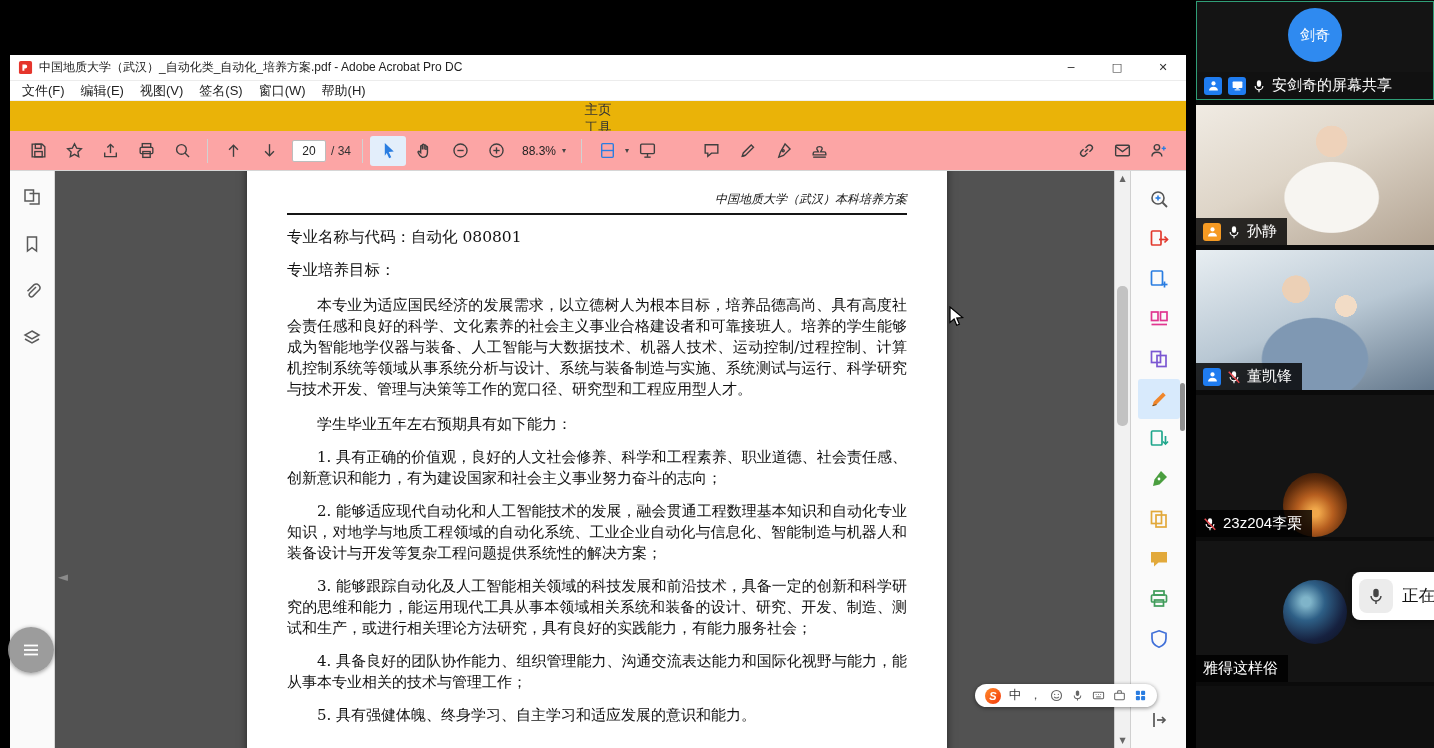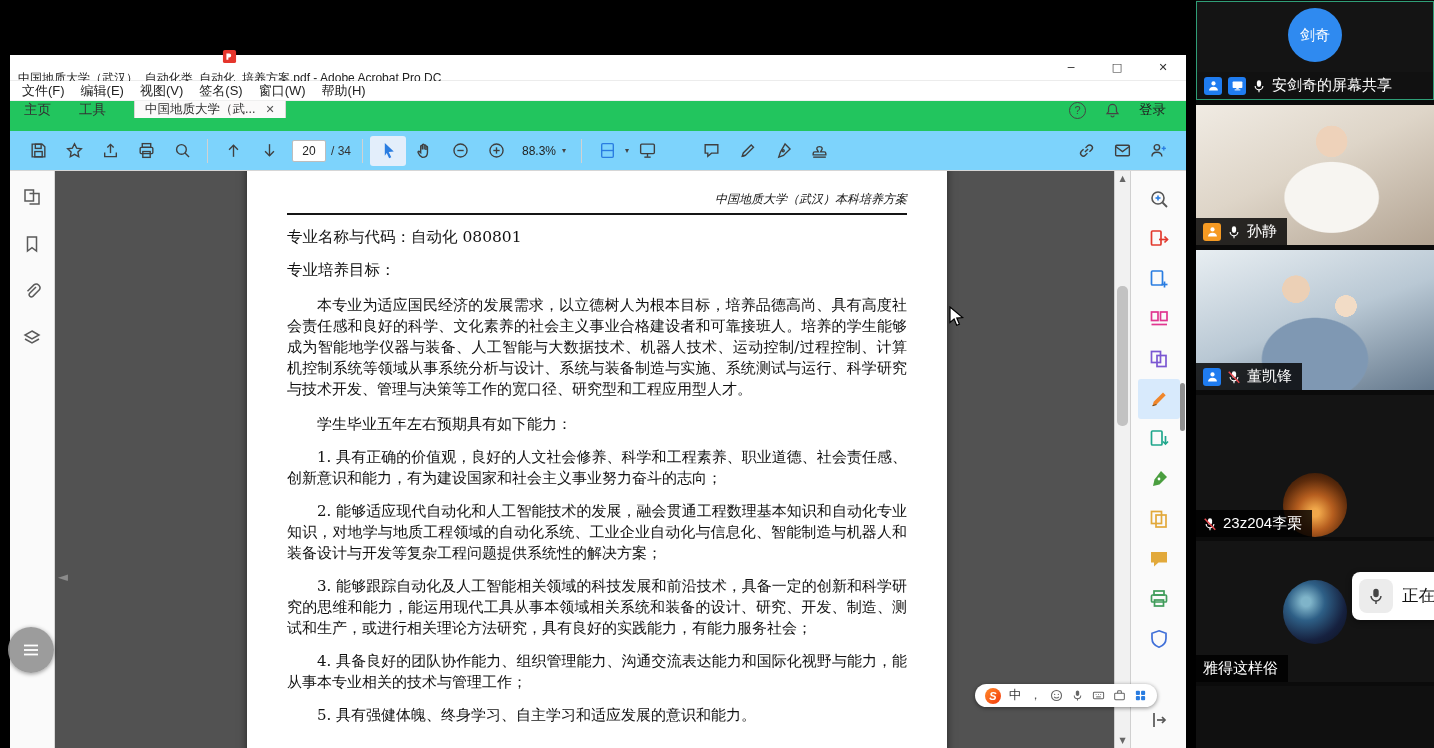--- a/index.html
+++ b/index.html
@@ -13,47 +13,47 @@
 
   
   .acrobat {
     position:absolute; left:10px; top:55px; width:1176px; height:693px;
     background:#fff; display:flex; flex-direction:column;
   }
   .titlebar {
     height:26px; background:#fff; display:flex; align-items:center;
     justify-content:space-between; border-bottom:1px solid #ececec;
   }
-  .titlebar-left { display:flex; align-items:center; gap:6px; padding-left:8px;flex-direction:column; }
+  .titlebar-left { display:flex; align-items:center; gap:6px; padding-left:8px; }
   .pdf-icon svg { width:15px; height:15px; display:block; }
   .title-text { font-size:12px; color:#222; white-space:nowrap; }
   .win-controls { display:flex; height:100%; }
   .wc { width:46px; height:100%; display:flex; align-items:center; justify-content:center;
         font-size:11px; color:#333; font-family:"DejaVu Sans",sans-serif; cursor:default; }
 
   .menubar { height:20px; background:#fff; display:flex; align-items:center; gap:16px;
              padding-left:12px; border-bottom:1px solid #f0f0f0; }
   .menu-item { font-size:13px; color:#222; white-space:nowrap; }
 
-  .tabbar { height:30px; background:#22c55e; display:flex; align-items:flex-start; }
+  .tabbar { height:30px; background:#eab308; display:flex; align-items:center;flex-direction:column; }
   .tab-plain { display:flex; align-items:center; padding:0 14px; font-size:13.5px; color:#333; }
   .doc-tab {
     margin-left:14px; display:flex; align-items:center; gap:10px; padding:0 10px;
     background:#fbfafa; border-left:1px solid #d8d6d4; border-right:1px solid #d8d6d4;
     max-width:190px;
   }
   .doc-tab-label { font-size:12.5px; color:#333; white-space:nowrap; overflow:hidden; }
   .doc-tab-close { font-size:11px; color:#555; }
   .tab-right { margin-left:auto; display:flex; align-items:center; gap:18px; padding-right:20px; }
   .help-circle { width:17px; height:17px; border:1.3px solid #444; border-radius:50%;
                  display:flex; align-items:center; justify-content:center; font-size:11px; color:#444; }
   .bell svg { width:17px; height:17px; display:block; }
   .signin { font-size:13.5px; color:#222; }
 
-  .toolbar { height:40px; background:#7dd3fc; border-bottom:1px solid #d6d6d6;
+  .toolbar { height:40px; background:#fca5a5; border-bottom:1px solid #d6d6d6;
              display:flex; align-items:center; padding:0 10px; gap:0; }
   .tbi { width:36px; height:30px; display:flex; align-items:center; justify-content:center;
          border-radius:3px; }
   .tbi svg { width:19px; height:19px; display:block; stroke:#3f3f3f; fill:none; stroke-width:1.3; }
   .tbi.sel { background:#e3eefb; }
   .tb-sep { width:1px; height:24px; background:#d2d2d2; margin:0 7px; }
   .pagebox { width:34px; height:22px; background:#fff; border:1px solid #bdbdbd; border-radius:2px;
              display:flex; align-items:center; justify-content:center; font-size:12px; color:#222; margin:0 5px; }
   .pagetotal { font-size:12px; color:#333; margin-right:4px; white-space:nowrap; }
   .zoom-dd { display:flex; align-items:center; gap:6px; padding:0 8px; height:28px; }

